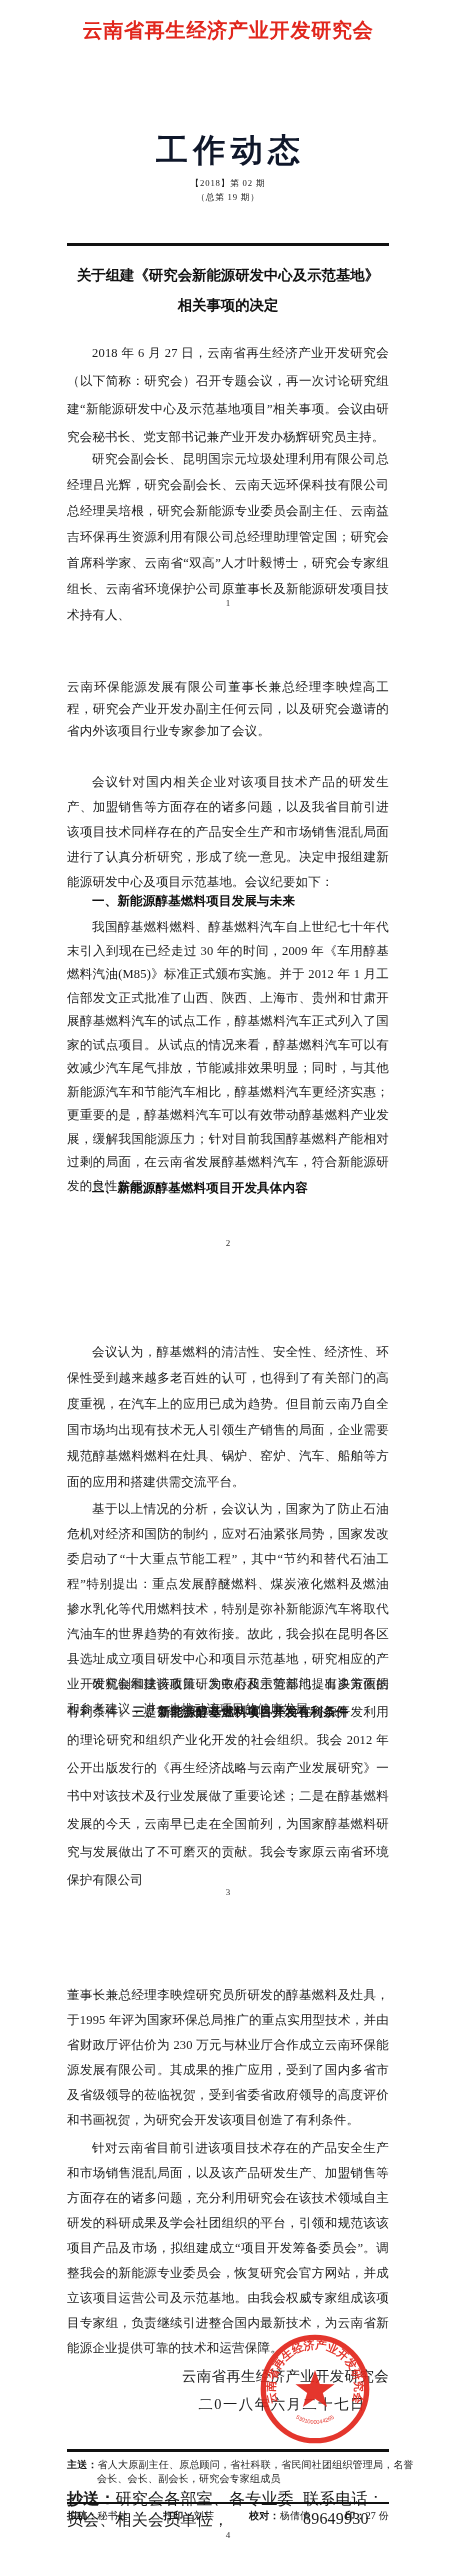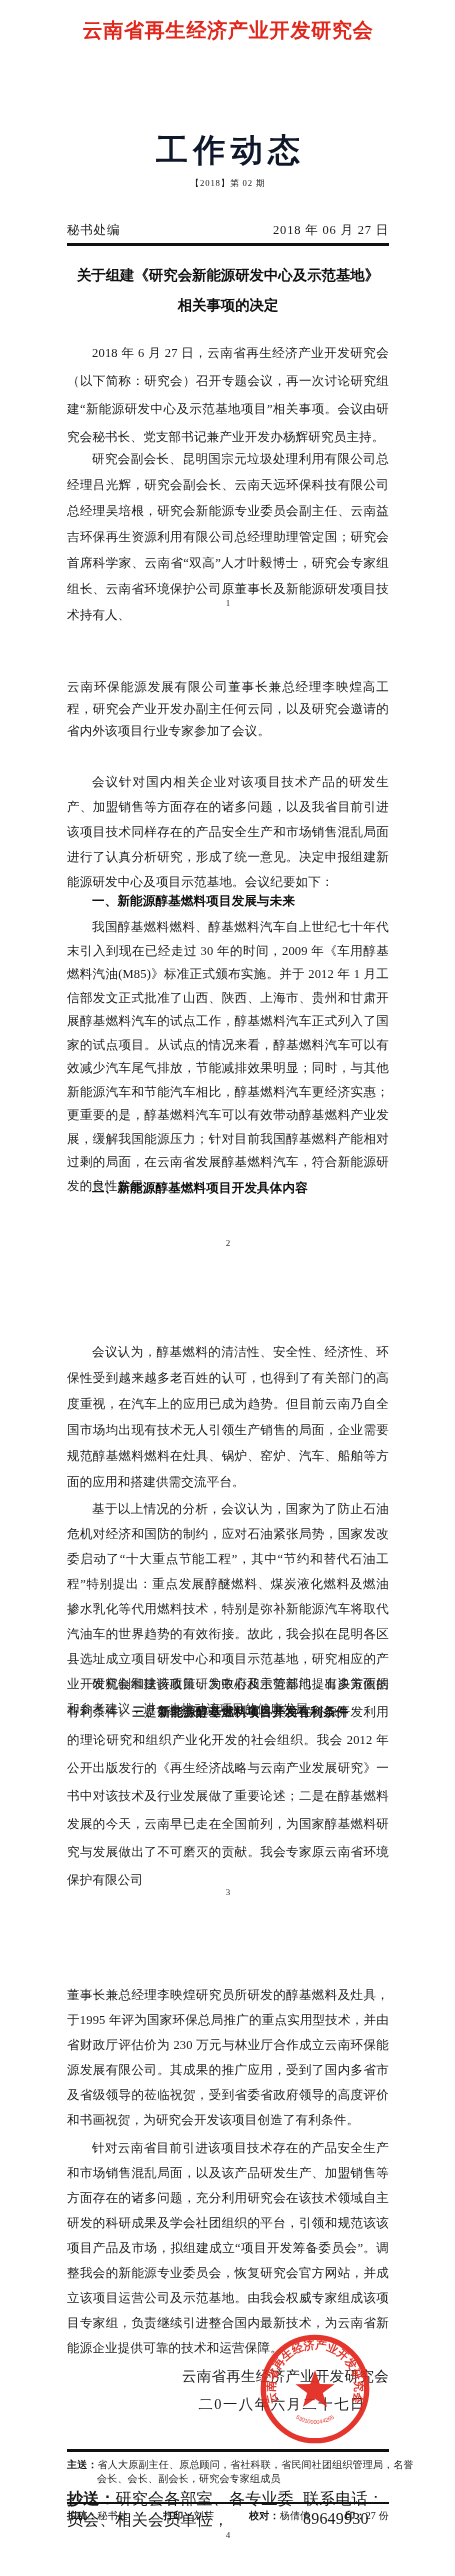--- a/index.html
+++ b/index.html
@@ -62,24 +62,21 @@
   }
 </style>
 </head>
 <body>
 
 <div class="sheet">
 
   <div class="abs center org-heading">云南省再生经济产业开发研究会</div>
   <div class="abs center bulletin-title">工作动态</div>
   <div class="abs center issue-line issue-1">【2018】第 02 期</div>
-  <div class="abs editor-row">
-    <span>秘书处编</span>
-    <span>2018 年 06 月 27 日</span>
-  </div>
+  <div class="abs center issue-line issue-2">（总第 19 期）</div>
   <div class="abs rule rule-header"></div>
 
   <div class="abs doc-title">
     <div>关于组建《研究会新能源研发中心及示范基地》</div>
     <div>相关事项的决定</div>
   </div>
 
   <div class="abs para ind" style="top:339px;line-height:28px;">2018 年 6 月 27 日，云南省再生经济产业开发研究会（以下简称：研究会）召开专题会议，再一次讨论研究组建“新能源研发中心及示范基地项目”相关事项。会议由研究会秘书长、党支部书记兼产业开发办杨辉研究员主持。</div>
   <div class="abs para ind" style="top:446px;line-height:26px;">研究会副会长、昆明国宗元垃圾处理利用有限公司总经理吕光辉，研究会副会长、云南天远环保科技有限公司总经理吴培根，研究会新能源专业委员会副主任、云南益吉环保再生资源利用有限公司总经理助理管定国；研究会首席科学家、云南省“双高”人才叶毅博士，研究会专家组组长、云南省环境保护公司原董事长及新能源研发项目技术持有人、</div>
   <div class="abs pagenum" style="top:598px;">1</div>

